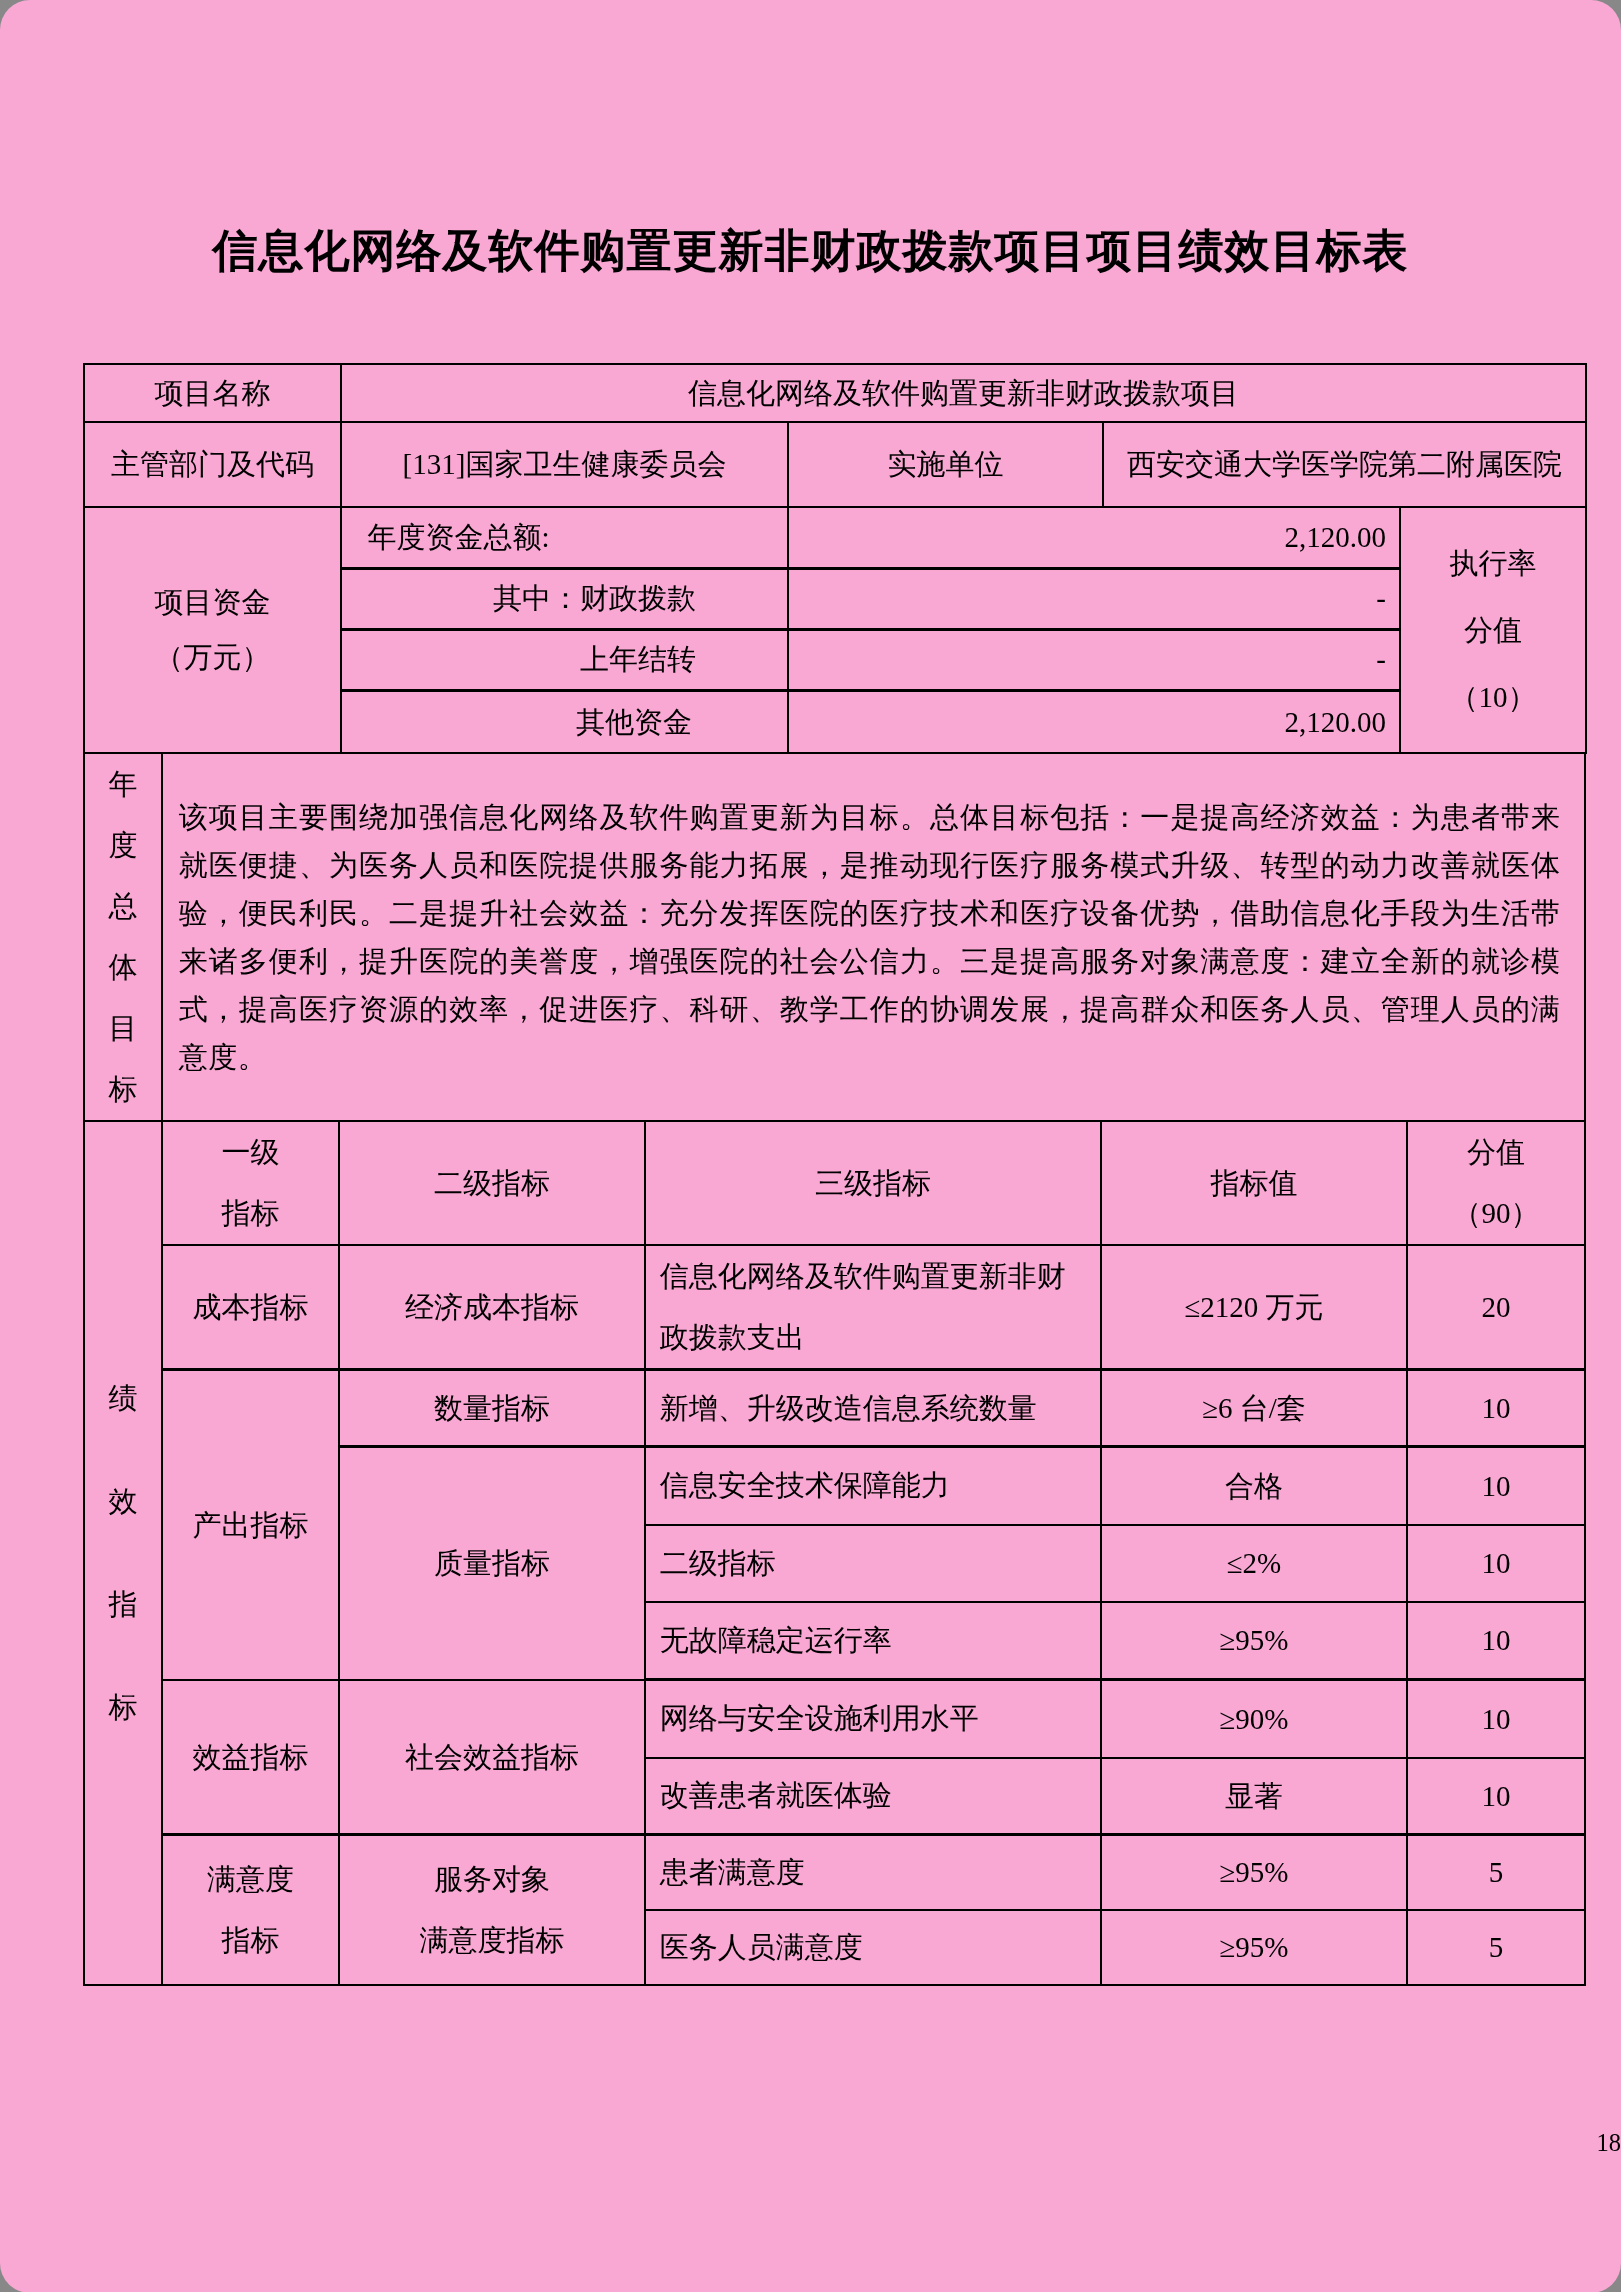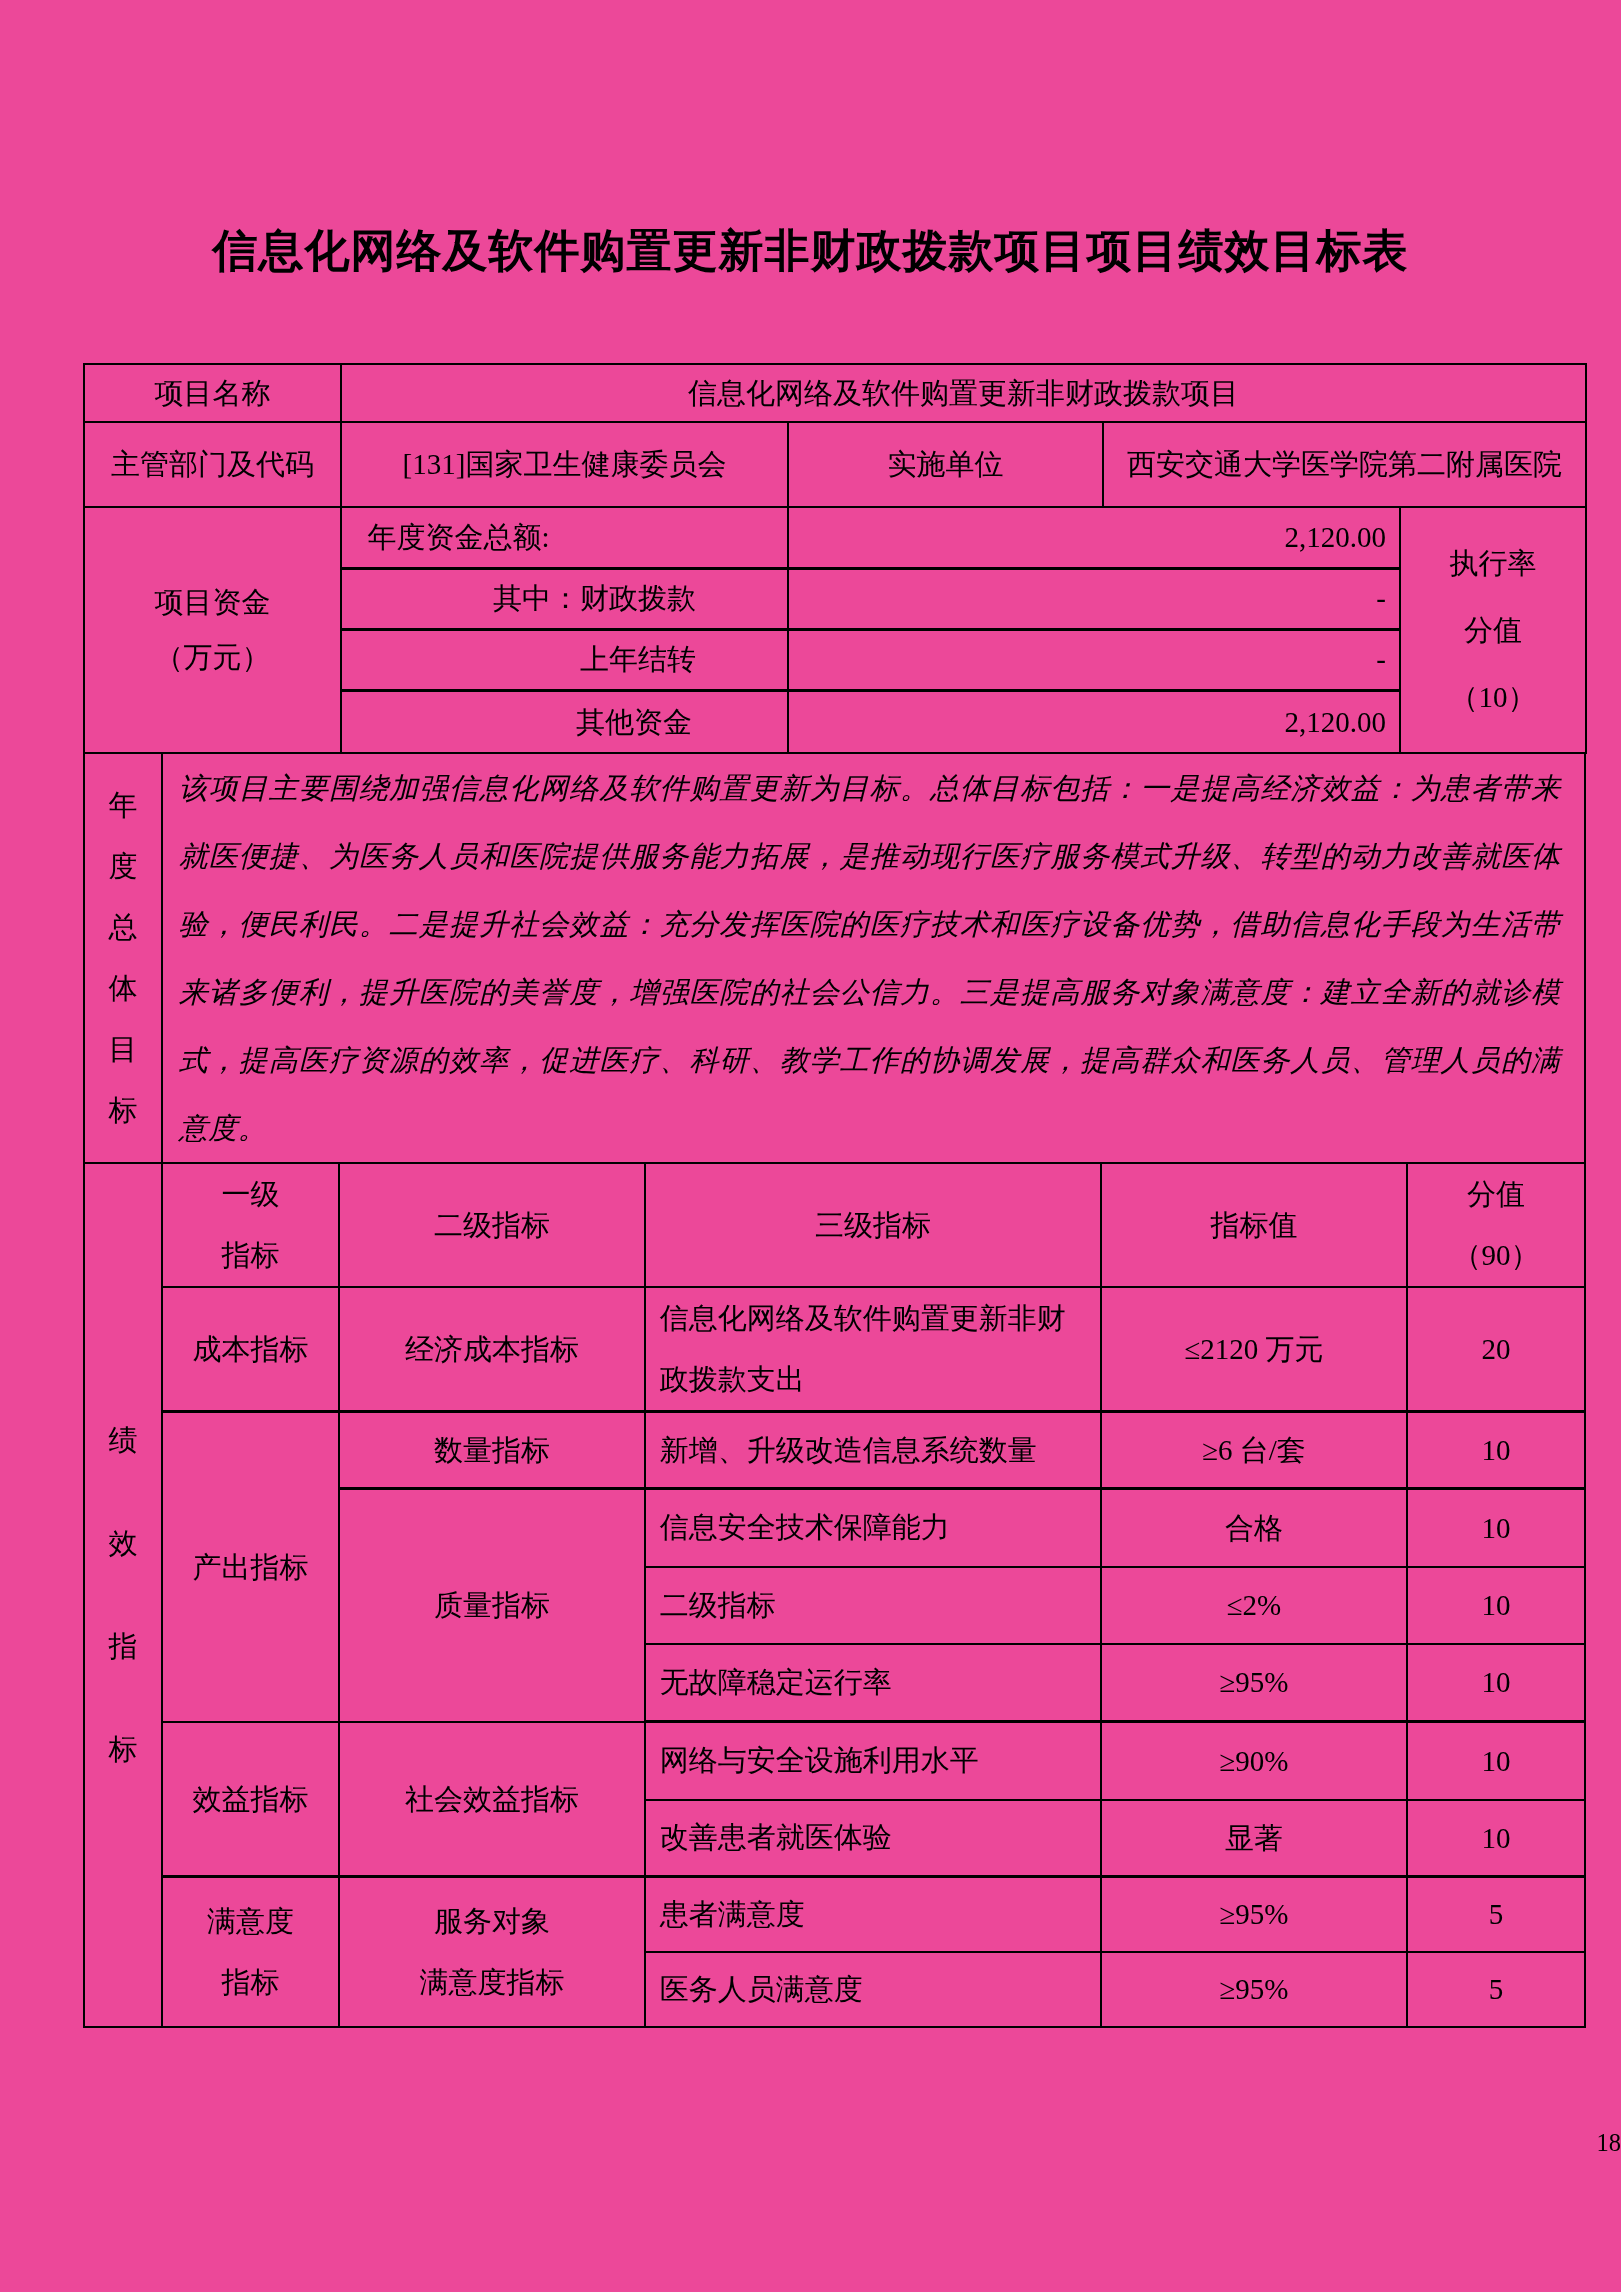--- a/index.html
+++ b/index.html
@@ -1,23 +1,24 @@
 <!DOCTYPE html>
 <html><head>
 <meta charset="utf-8">
 <style>
   html,body { margin:0; padding:0; background:#888; }
   .sheet {
     position: relative;
     width: 1621px;
     height: 2293px;
     margin: 0 auto;
-    background: #ec4899;
+    background: #f9a8d4;
     font-family: "Liberation Serif", "DejaVu Serif", serif;
     color: #000;
+    border-radius: 30px;
   }
   .doc-title {
     position: absolute;
     top: 221px; left: 0; width: 100%;
     text-align: center;
     font-family: "Liberation Sans", "DejaVu Sans", sans-serif;
     font-weight: 700;
     font-size: 45px;
     letter-spacing: 1px;
     margin: 0;
@@ -52,23 +53,22 @@
   td.lvl3 { text-align: left; padding-left: 13.7px; padding-right: 11.8px; line-height: 61px; }
   td.pre2 { white-space: pre-line; line-height: 61px; }
   td.pre3 { white-space: pre-line; line-height: 55px; }
   td.exec { white-space: pre-line; line-height: 67px; }
   td.vcol { white-space: pre-line; line-height: 61px; }
   td.vcol-big { white-space: pre-line; line-height: 103px; }
   td.goal-text {
     text-align: justify;
     text-align-last: left;
     padding: 0 23.5px 0 15.7px;
-    line-height: 68px;
+    line-height: 48px;
     letter-spacing: 0.5px;
-    font-style: italic;
   }
   .page-num {
     position: absolute;
     top: 2129px; left: 0; width: 100%;
     text-align: right;
     font-size: 24.5px;
   }
 </style>
 </head>
 <body>

